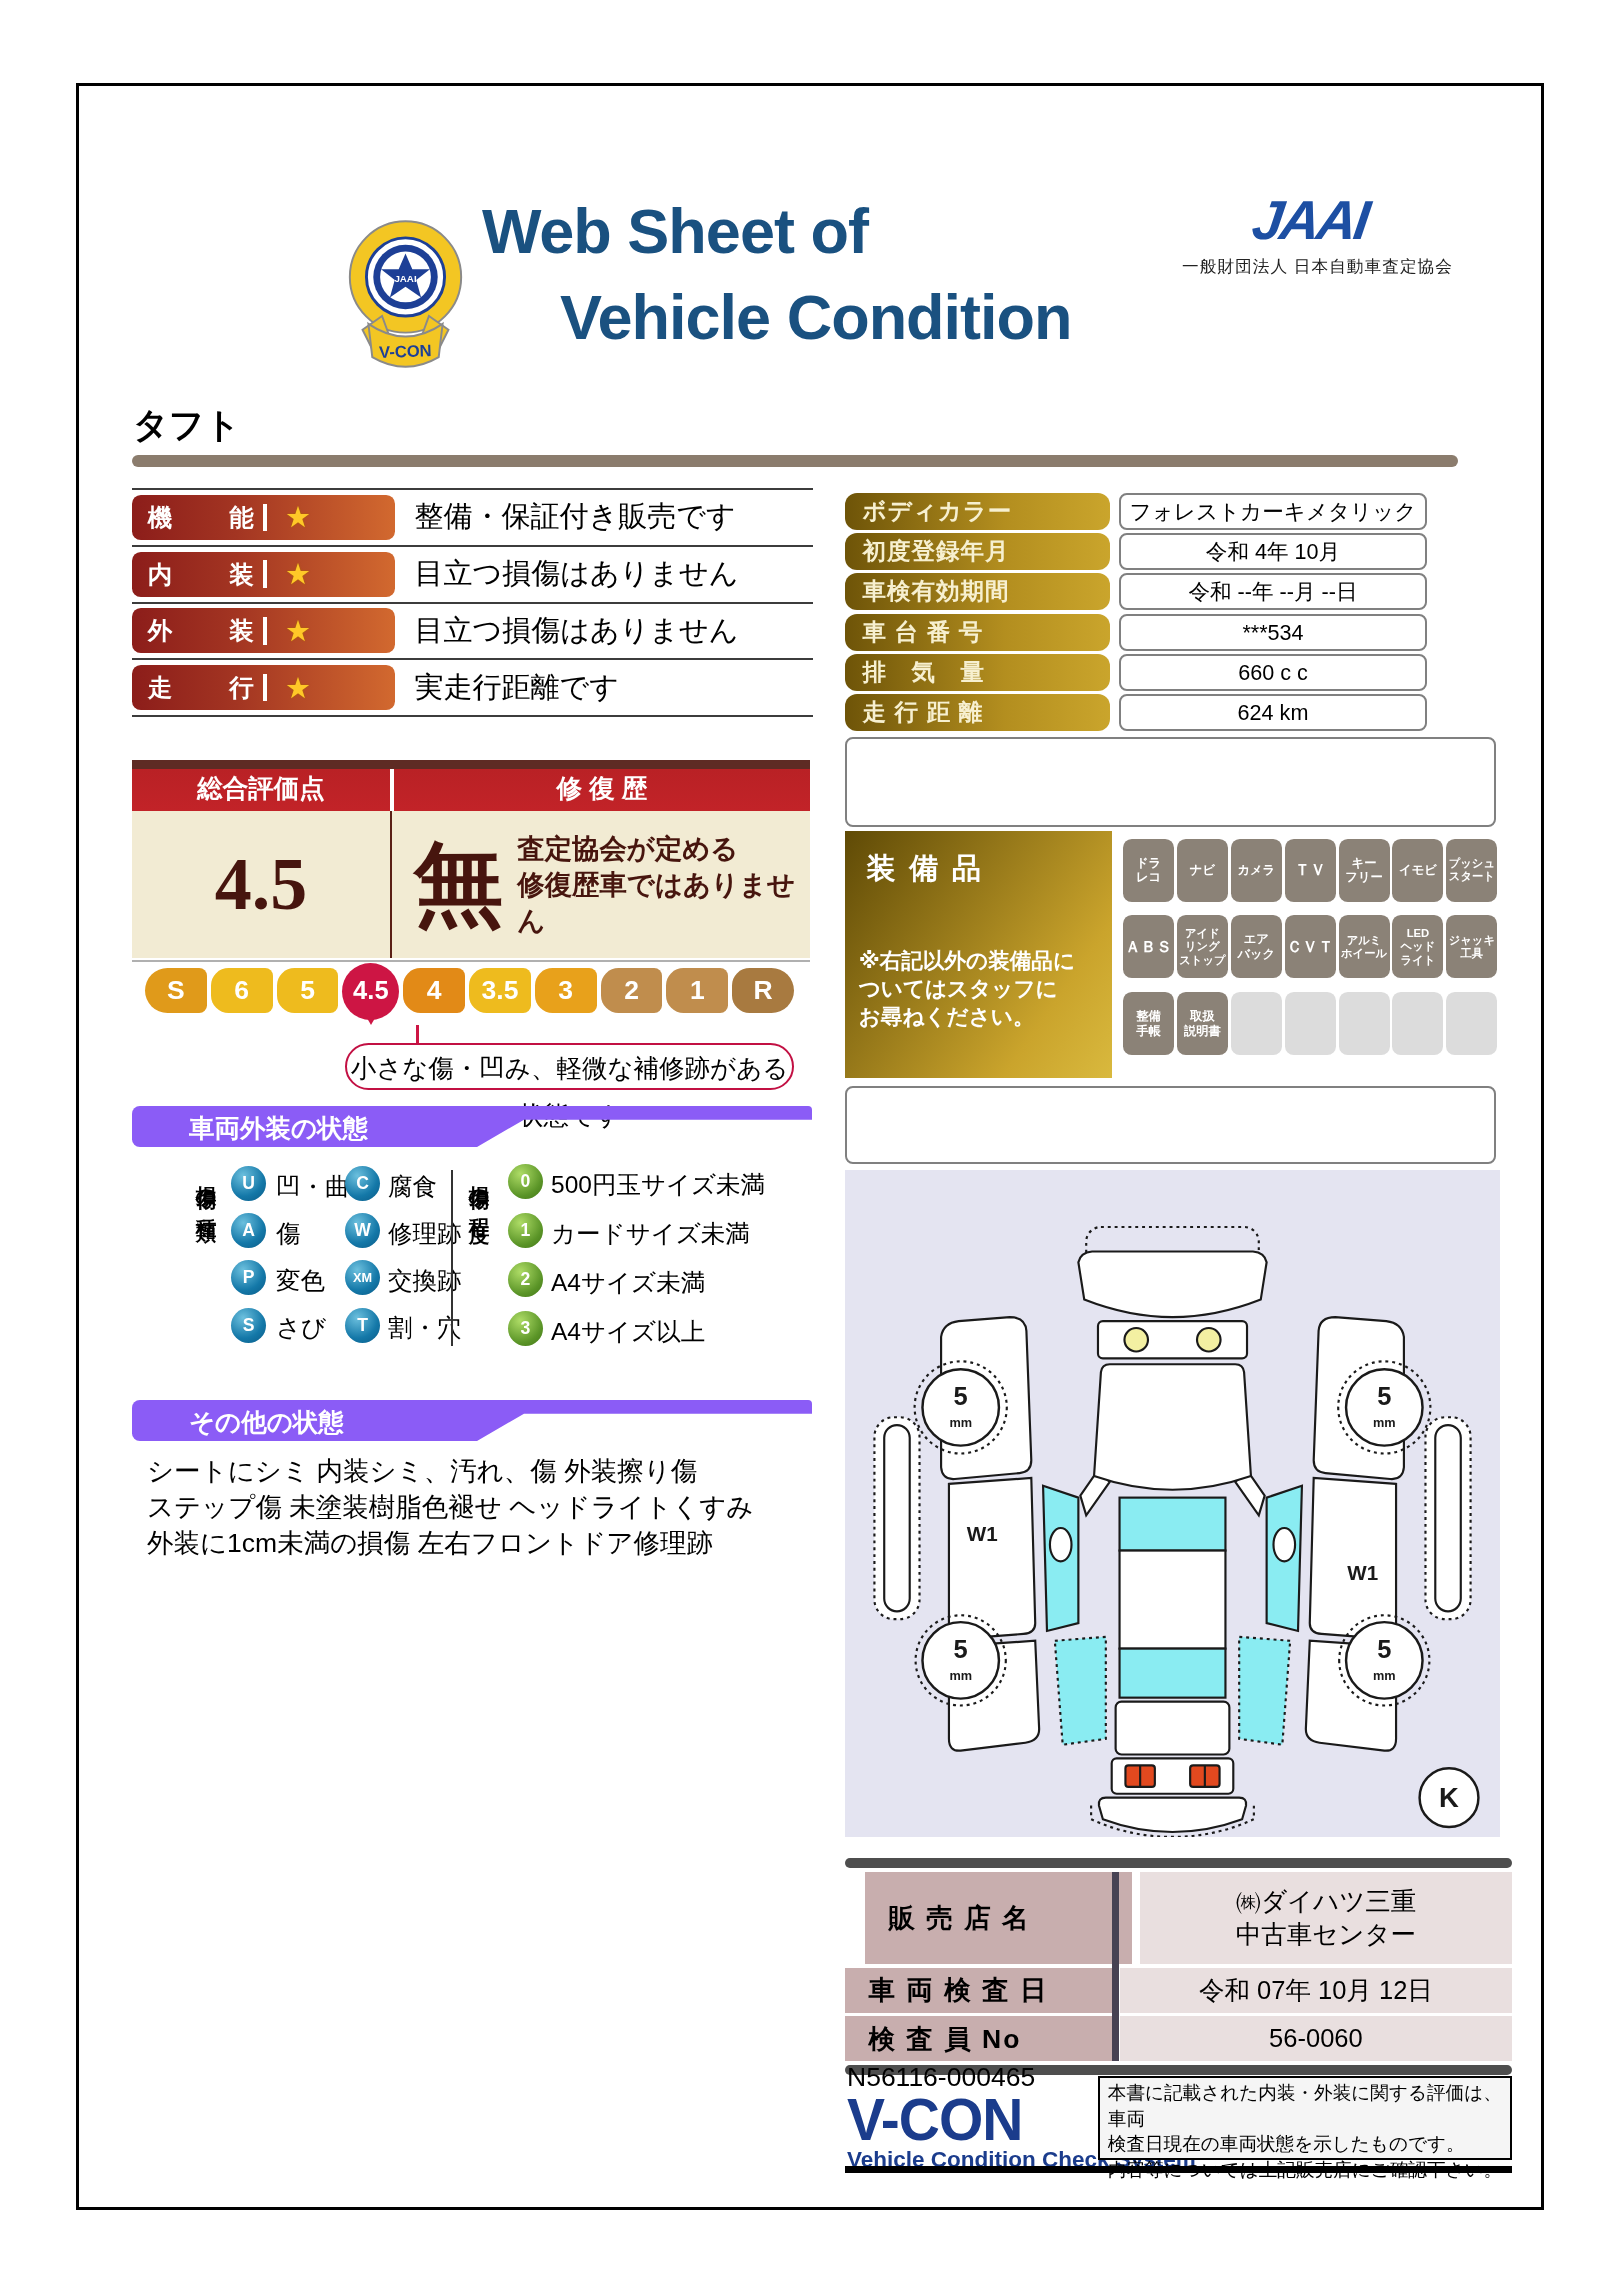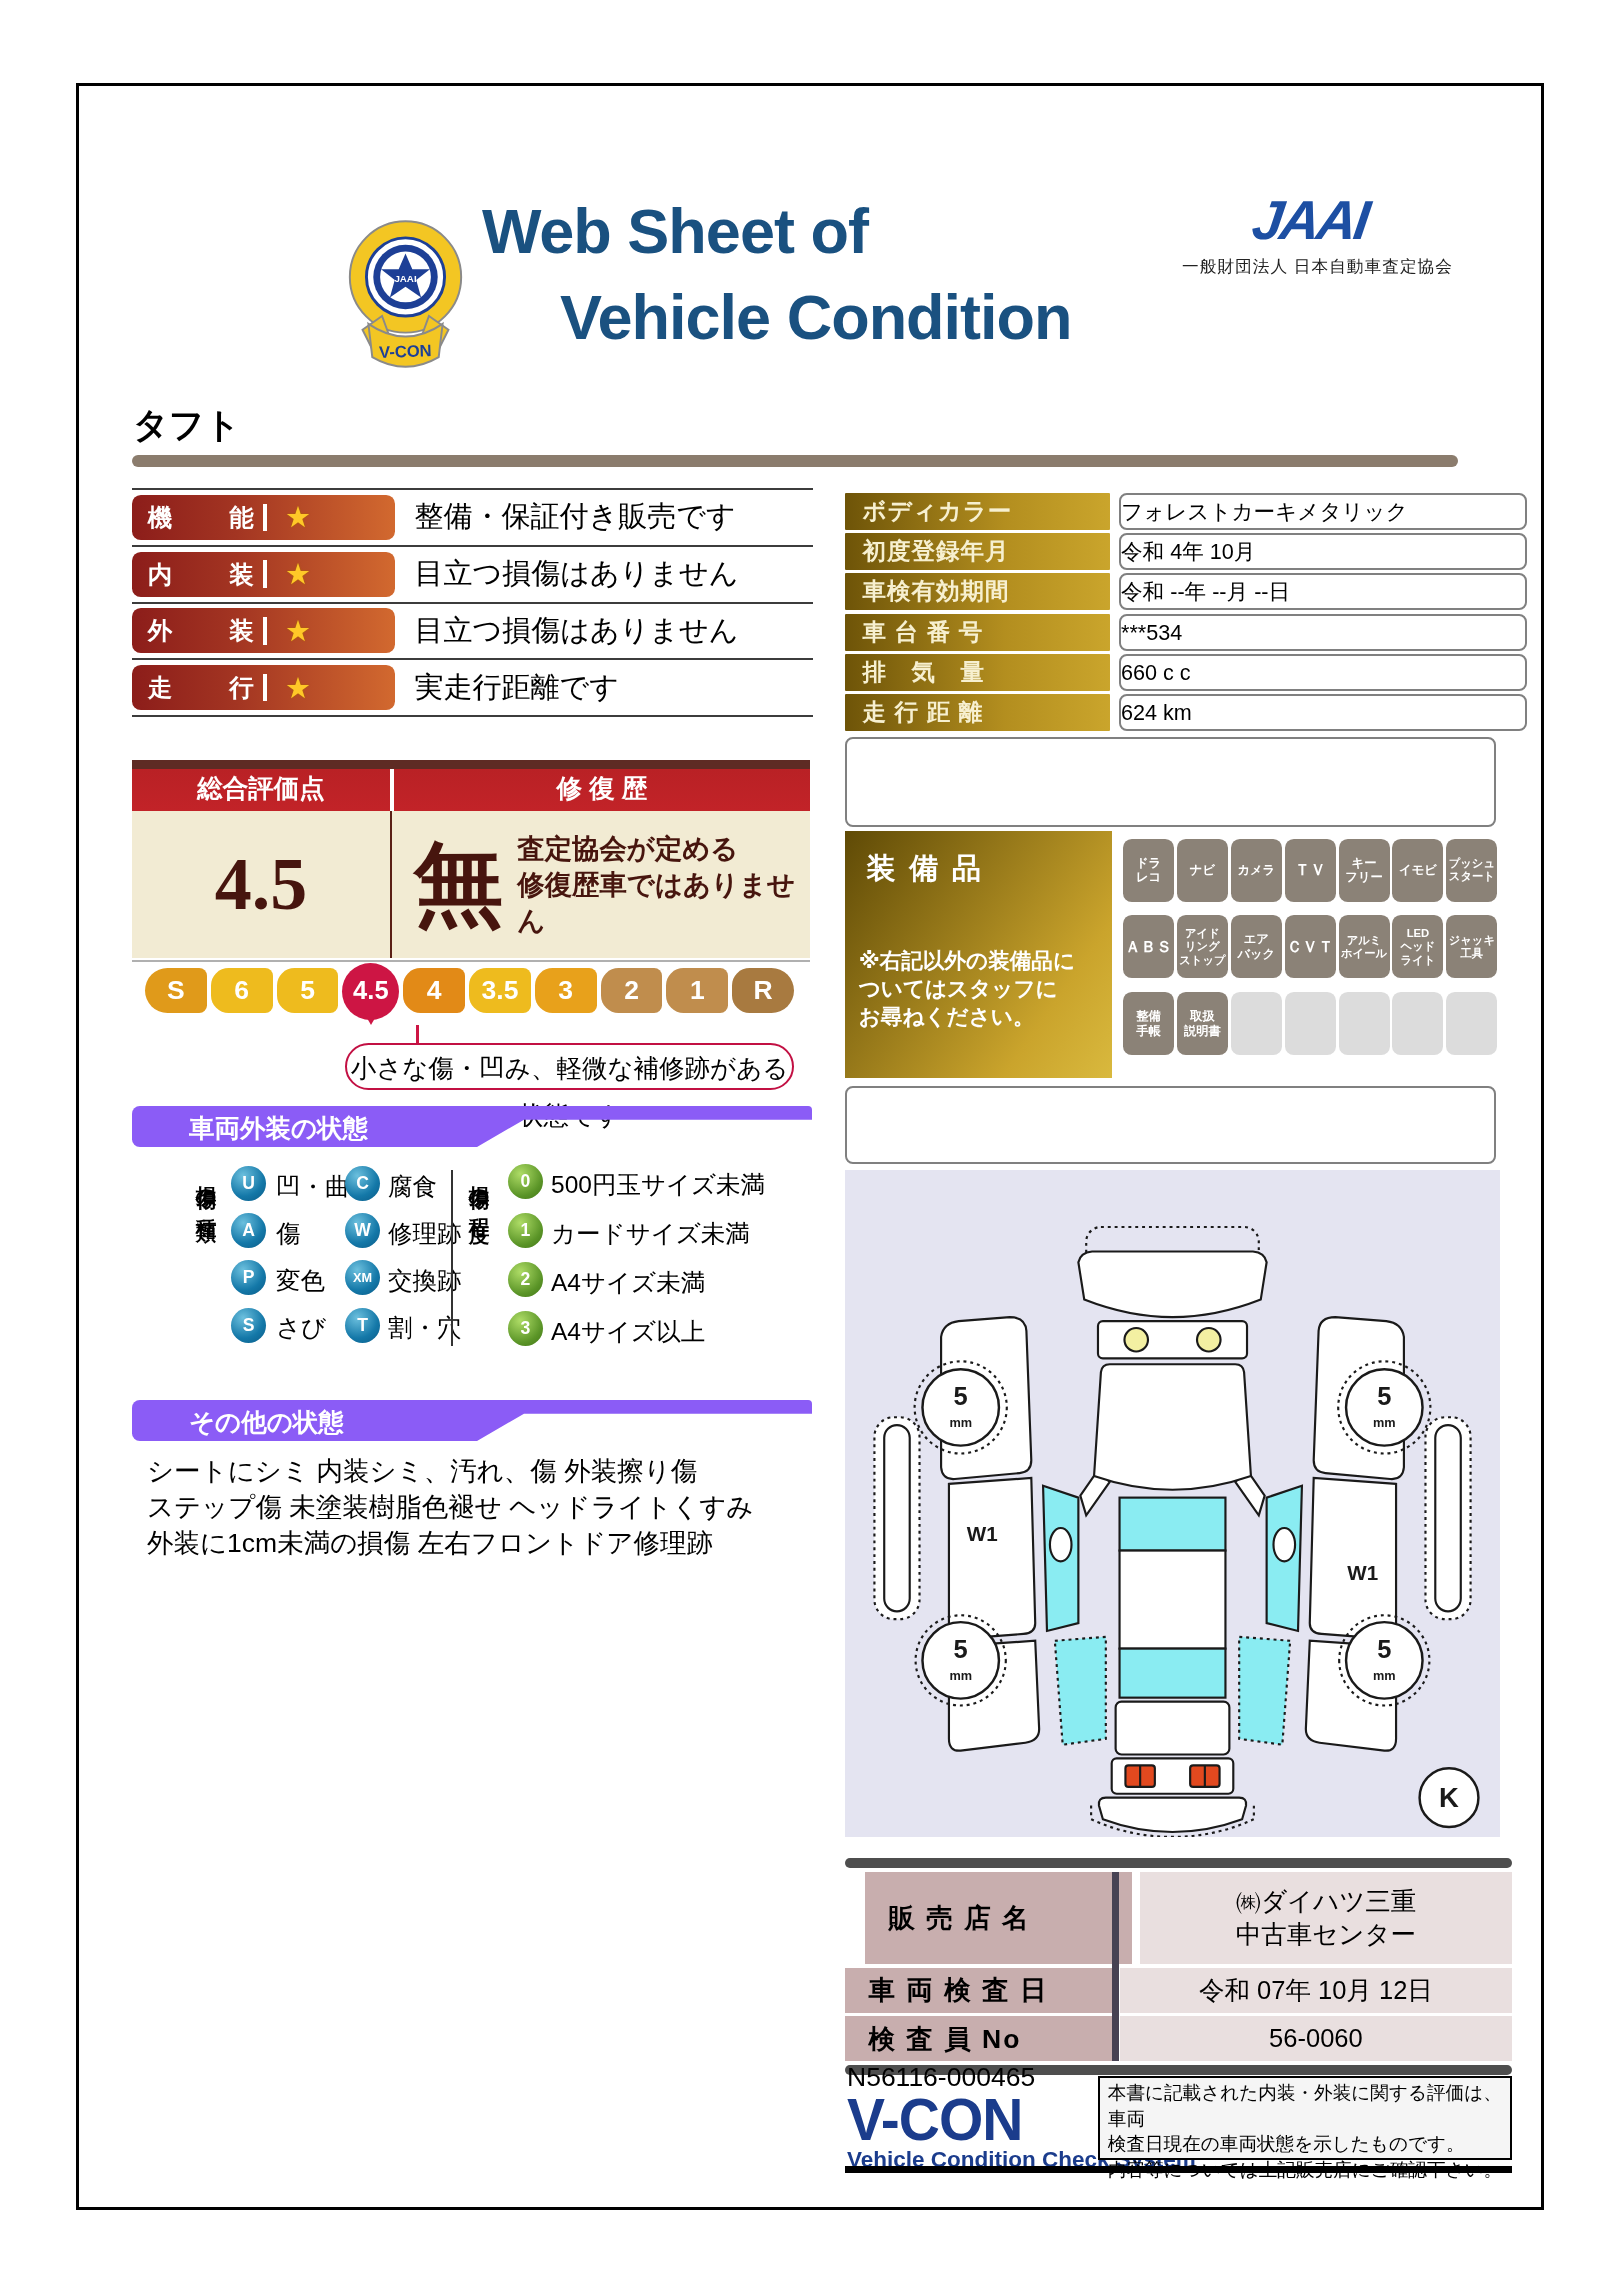--- a/index.html
+++ b/index.html
@@ -61,22 +61,22 @@
   .sphere.green{background:radial-gradient(circle at 35% 28%,#aedc66,#5a9427 65%,#417416);}
   .sphere.sm{font-size:12.7px;}
   .leg-label{font-size:24.5px;color:#000;white-space:nowrap;}
   .leg-divider{left:451px;top:1170px;width:2px;height:176px;background:#333;}
 
   
   .notes{left:147px;top:1453px;font-size:26.5px;line-height:36px;color:#000;white-space:pre-line;}
 
   
   .info-row{height:37px;}
-  .info-label{position:absolute;left:0;top:0;width:265px;height:37px;background:linear-gradient(90deg,#6e5408,#b38e1f 60%,#caa52c);border-radius:1px;color:#f7f0d0;font-size:23.5px;font-weight:bold;line-height:37px;padding-left:17.6px;box-sizing:border-box;letter-spacing:1px;}
-  .info-value{position:absolute;left:274px;top:0;width:408px;height:37px;background:#fff;border:2px solid #808080;border-radius:7.8px;box-sizing:border-box;text-align:left;font-size:21.6px;line-height:33px;color:#000;}
+  .info-label{position:absolute;left:0;top:0;width:265px;height:37px;background:linear-gradient(90deg,#6e5408,#b38e1f 60%,#caa52c);border-radius:12px;color:#f7f0d0;font-size:23.5px;font-weight:bold;line-height:37px;padding-left:17.6px;box-sizing:border-box;letter-spacing:1px;}
+  .info-value{position:absolute;left:274px;top:0;width:308px;height:37px;background:#fff;border:2px solid #808080;border-radius:7.8px;box-sizing:border-box;text-align:center;font-size:21.6px;line-height:33px;color:#000;}
   .empty-box{border:2px solid #808080;border-radius:7.8px;background:#fff;}
 
   
   .equip{left:845px;top:831px;width:647px;height:247px;}
   .equip-gold{position:absolute;left:0;top:0;width:267px;height:247px;background:linear-gradient(125deg,#5f4a06,#caa42c 75%,#d9b93e);}
   .equip-title{position:absolute;left:21.6px;top:17.6px;color:#fff;font-size:29px;font-weight:bold;letter-spacing:13.7px;}
   .equip-note{position:absolute;left:13.7px;top:116px;color:#fff;font-size:21.6px;font-weight:bold;line-height:28px;white-space:pre-line;}
   .badges{position:absolute;left:278px;top:7.8px;width:370px;display:grid;grid-template-columns:repeat(7,51px);gap:13.7px 2.9px;}
   .badge{width:51px;height:63px;border-radius:8.8px;background:#8b8277;color:#fff;font-size:12.3px;line-height:14.7px;font-weight:bold;display:flex;align-items:center;justify-content:center;text-align:center;white-space:pre-line;}
   .badge.lg{font-size:15.7px;}

